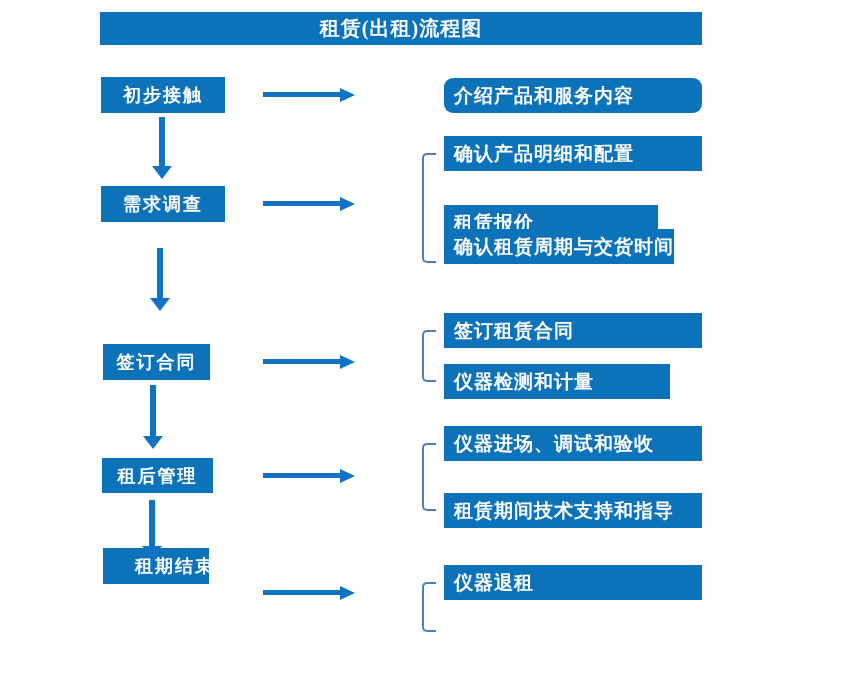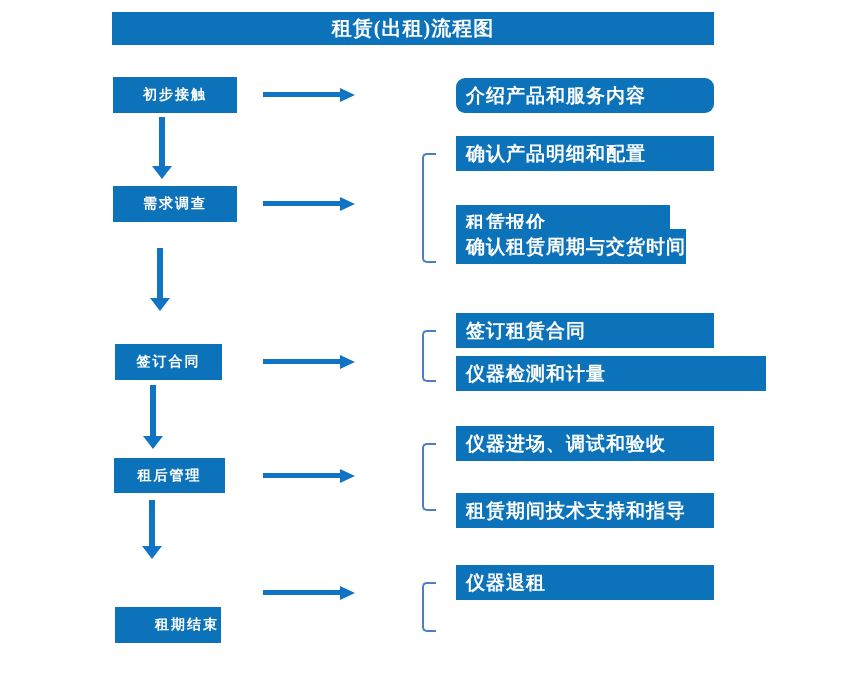--- a/index.html
+++ b/index.html
@@ -17,30 +17,29 @@
   }
   .box {
     position: absolute;
     background: var(--box-blue, #0c72ba);
     color: var(--text-white, #ffffff);
     font-weight: bold;
     display: flex;
     align-items: center;
     box-sizing: border-box;
     white-space: nowrap;
-    margin-left: 12px;
   }
   .title-bar {
     justify-content: center;
     font-size: 20px;
     letter-spacing: 1px;
   }
   .step {
     justify-content: center;
-    font-size: 14px;
+    font-size: 18px;
     letter-spacing: 2px;
     font-family: Liberation Serif, serif;
   }
   .detail {
     font-size: 19px;
     letter-spacing: 1px;
     padding-left: 10px;
   }
   .h-arrow {
     position: absolute;
@@ -88,21 +87,21 @@
 <body>
 
 <div class="canvas">
 
   <div class="box title-bar" style="left:100px; top:12px; width:602px; height:33px;">租赁(出租)流程图</div>
 
   <div class="box step" style="left:101px; top:77px; width:124px; height:36px;">初步接触</div>
   <div class="box step" style="left:101px; top:186px; width:124px; height:36px;">需求调查</div>
   <div class="box step" style="left:103px; top:344px; width:107px; height:36px;">签订合同</div>
   <div class="box step" style="left:102px; top:458px; width:111px; height:35px;">租后管理</div>
-  <div class="box step" style="left:103px; top:607px; width:106px; height:36px;padding-left:38px;">租期结束</div>
+  <div class="box step" style="left:103px; top:548px; width:106px; height:36px;padding-left:38px;">租期结束</div>
 
   <div class="v-arrow" style="left:159px; top:117px; height:49px;"></div>
   <div class="v-arrow" style="left:157px; top:248px; height:50px;"></div>
   <div class="v-arrow" style="left:150px; top:385px; height:51px;"></div>
   <div class="v-arrow" style="left:149px; top:500px; height:46px;"></div>
 
   <div class="h-arrow" style="left:263px; top:92px; width:77px;"></div>
   <div class="h-arrow" style="left:263px; top:201px; width:77px;"></div>
   <div class="h-arrow" style="left:263px; top:359px; width:77px;"></div>
   <div class="h-arrow" style="left:263px; top:473px; width:77px;"></div>
@@ -111,18 +110,18 @@
   <div class="bracket" style="left:422px; top:153px; height:110px;"></div>
   <div class="bracket" style="left:422px; top:330px; height:52px;"></div>
   <div class="bracket" style="left:422px; top:443px; height:68px;"></div>
   <div class="bracket" style="left:422px; top:582px; height:50px;"></div>
 
   <div class="box detail" style="left:444px; top:78px; width:258px; height:35px;border-radius:9px;">介绍产品和服务内容</div>
   <div class="box detail" style="left:444px; top:136px; width:258px; height:35px;">确认产品明细和配置</div>
   <div class="box detail" style="left:444px; top:205px; width:214px; height:35px;">租赁报价</div>
   <div class="box detail" style="left:444px; top:229px; width:230px; height:35px;">确认租赁周期与交货时间</div>
   <div class="box detail" style="left:444px; top:313px; width:258px; height:35px;">签订租赁合同</div>
-  <div class="box detail" style="left:444px; top:356px; width:310px; height:35px;">仪器检测和计量</div>
+  <div class="box detail" style="left:444px; top:364px; width:226px; height:35px;">仪器检测和计量</div>
   <div class="box detail" style="left:444px; top:426px; width:258px; height:35px;">仪器进场、调试和验收</div>
   <div class="box detail" style="left:444px; top:493px; width:258px; height:35px;">租赁期间技术支持和指导</div>
   <div class="box detail" style="left:444px; top:565px; width:258px; height:35px;">仪器退租</div>
 
 </div>
 
 </body></html>

